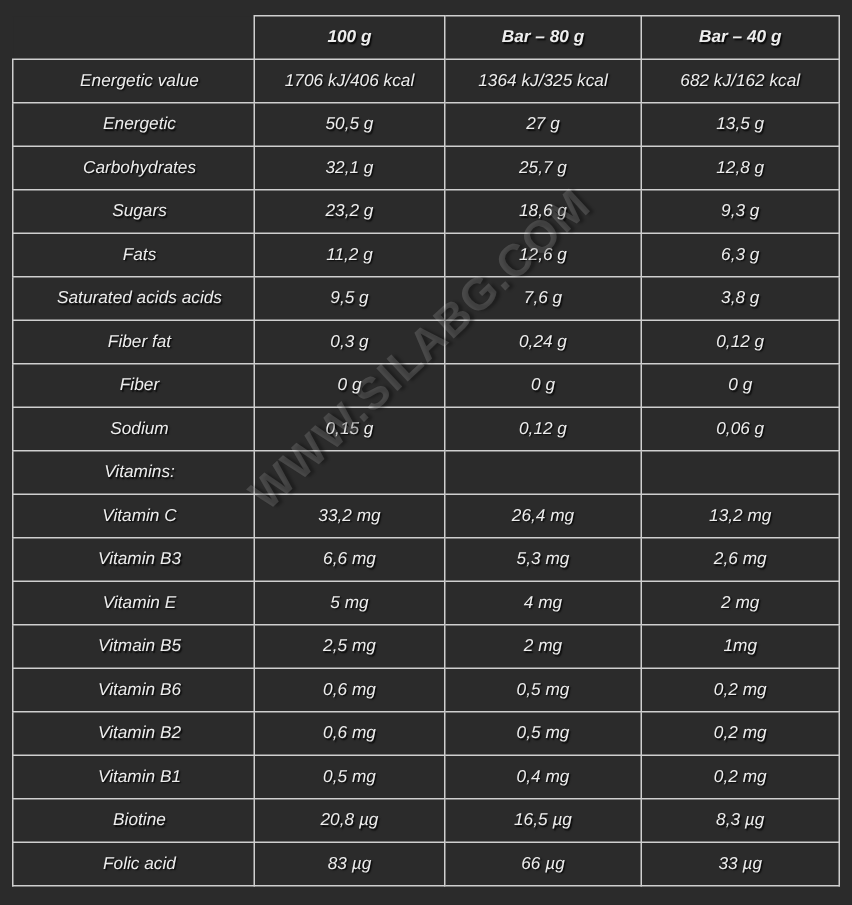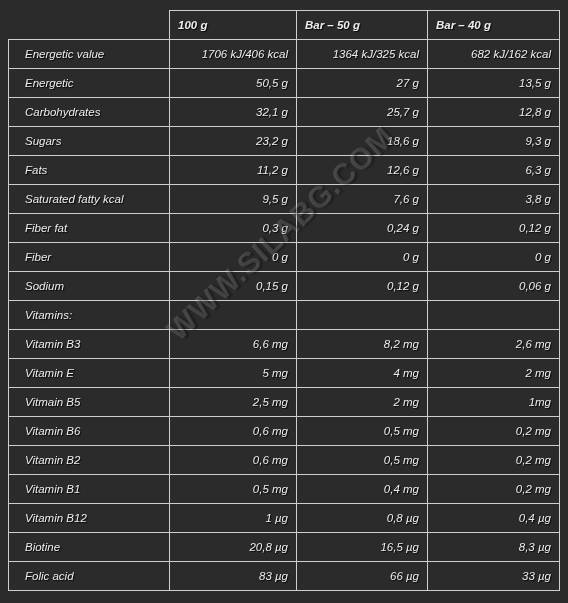--- a/index.html
+++ b/index.html
@@ -44,37 +44,37 @@
     font-size: 11.5px;
     color: #ededed;
     background: transparent;
     font-weight: normal;
     text-shadow: 1px 1px 1px rgba(0,0,0,0.85);
     white-space: nowrap;
     overflow: hidden;
   }
 
   table.nutrition th.col-head {
-    text-align: left;
+    text-align: center;
     font-weight: bold;
     font-size: 11.5px;
   }
 
   table.nutrition th.corner-blank {
     border-left-color: #2b2b2b;
     border-top-color: #2b2b2b;
   }
 
   table.nutrition td.row-label {
-    text-align: left;
+    text-align: center;
     padding-left: 16px;
   }
 
   table.nutrition td.row-value {
-    text-align: right;
+    text-align: center;
   }
 
   #watermark {
     position: absolute;
     left: 172px;
     top: 318px;
     z-index: 5;
     transform: rotate(-43deg);
     transform-origin: left center;
     font-family: "Liberation Sans", sans-serif;
@@ -99,21 +99,21 @@
     <colgroup>
       <col class="c-label">
       <col class="c-v1">
       <col class="c-v2">
       <col class="c-v3">
     </colgroup>
     <thead>
       <tr>
         <th class="corner-blank"></th>
         <th class="col-head">100 g</th>
-        <th class="col-head">Bar – 50 g</th>
+        <th class="col-head">Bar – 80 g</th>
         <th class="col-head">Bar – 40 g</th>
       </tr>
     </thead>
     <tbody id="nutrition-body">
         <tr>
           <td class="row-label">Energetic value</td>
           <td class="row-value">1706 kJ/406 kcal</td>
           <td class="row-value">1364 kJ/325 kcal</td>
           <td class="row-value">682 kJ/162 kcal</td>
         </tr>
@@ -135,21 +135,21 @@
           <td class="row-value">18,6 g</td>
           <td class="row-value">9,3 g</td>
         </tr>
         <tr>
           <td class="row-label">Fats</td>
           <td class="row-value">11,2 g</td>
           <td class="row-value">12,6 g</td>
           <td class="row-value">6,3 g</td>
         </tr>
         <tr>
-          <td class="row-label">Saturated fatty kcal</td>
+          <td class="row-label">Saturated acids acids</td>
           <td class="row-value">9,5 g</td>
           <td class="row-value">7,6 g</td>
           <td class="row-value">3,8 g</td>
         </tr>
         <tr>
           <td class="row-label">Fiber fat</td>
           <td class="row-value">0,3 g</td>
           <td class="row-value">0,24 g</td>
           <td class="row-value">0,12 g</td>
         </tr>
@@ -165,23 +165,29 @@
           <td class="row-value">0,12 g</td>
           <td class="row-value">0,06 g</td>
         </tr>
         <tr>
           <td class="row-label">Vitamins:</td>
           <td class="row-value"></td>
           <td class="row-value"></td>
           <td class="row-value"></td>
         </tr>
         <tr>
+          <td class="row-label">Vitamin C</td>
+          <td class="row-value">33,2 mg</td>
+          <td class="row-value">26,4 mg</td>
+          <td class="row-value">13,2 mg</td>
+        </tr>
+        <tr>
           <td class="row-label">Vitamin B3</td>
           <td class="row-value">6,6 mg</td>
-          <td class="row-value">8,2 mg</td>
+          <td class="row-value">5,3 mg</td>
           <td class="row-value">2,6 mg</td>
         </tr>
         <tr>
           <td class="row-label">Vitamin E</td>
           <td class="row-value">5 mg</td>
           <td class="row-value">4 mg</td>
           <td class="row-value">2 mg</td>
         </tr>
         <tr>
           <td class="row-label">Vitmain B5</td>
@@ -201,26 +207,20 @@
           <td class="row-value">0,5 mg</td>
           <td class="row-value">0,2 mg</td>
         </tr>
         <tr>
           <td class="row-label">Vitamin B1</td>
           <td class="row-value">0,5 mg</td>
           <td class="row-value">0,4 mg</td>
           <td class="row-value">0,2 mg</td>
         </tr>
         <tr>
-          <td class="row-label">Vitamin B12</td>
-          <td class="row-value">1 µg</td>
-          <td class="row-value">0,8 µg</td>
-          <td class="row-value">0,4 µg</td>
-        </tr>
-        <tr>
           <td class="row-label">Biotine</td>
           <td class="row-value">20,8 µg</td>
           <td class="row-value">16,5 µg</td>
           <td class="row-value">8,3 µg</td>
         </tr>
         <tr>
           <td class="row-label">Folic acid</td>
           <td class="row-value">83 µg</td>
           <td class="row-value">66 µg</td>
           <td class="row-value">33 µg</td>

